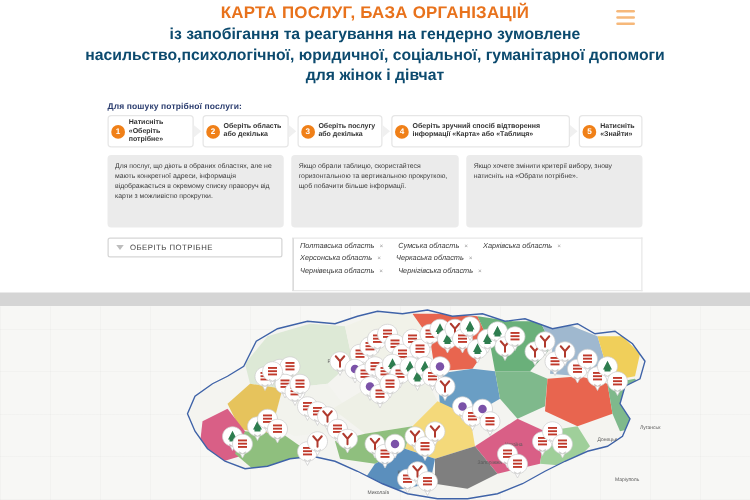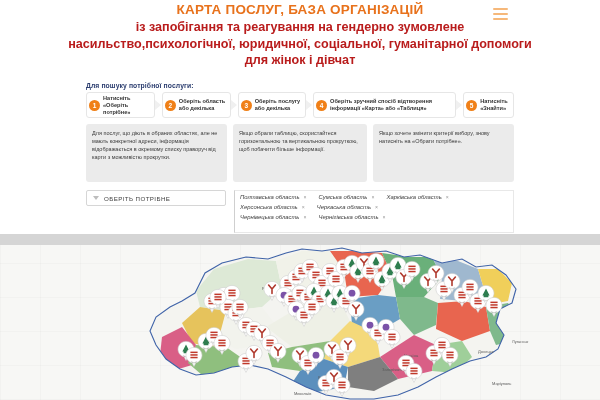--- a/index.html
+++ b/index.html
@@ -42,21 +42,21 @@
   }
 
   .title-sub {
     position: absolute;
     left: 60px; top: 19px;
     width: 480px;
     text-align: center;
     font-size: 12.6px;
     font-weight: bold;
     line-height: 16.5px;
-    color: #b91c1c;
+    color: #0c4a6e;
   }
 
   .title-note {
     position: absolute;
     left: 0; top: 64px;
     width: 600px;
     text-align: center;
     font-size: 7.5px;
     font-weight: bold;
     color: #222222;

